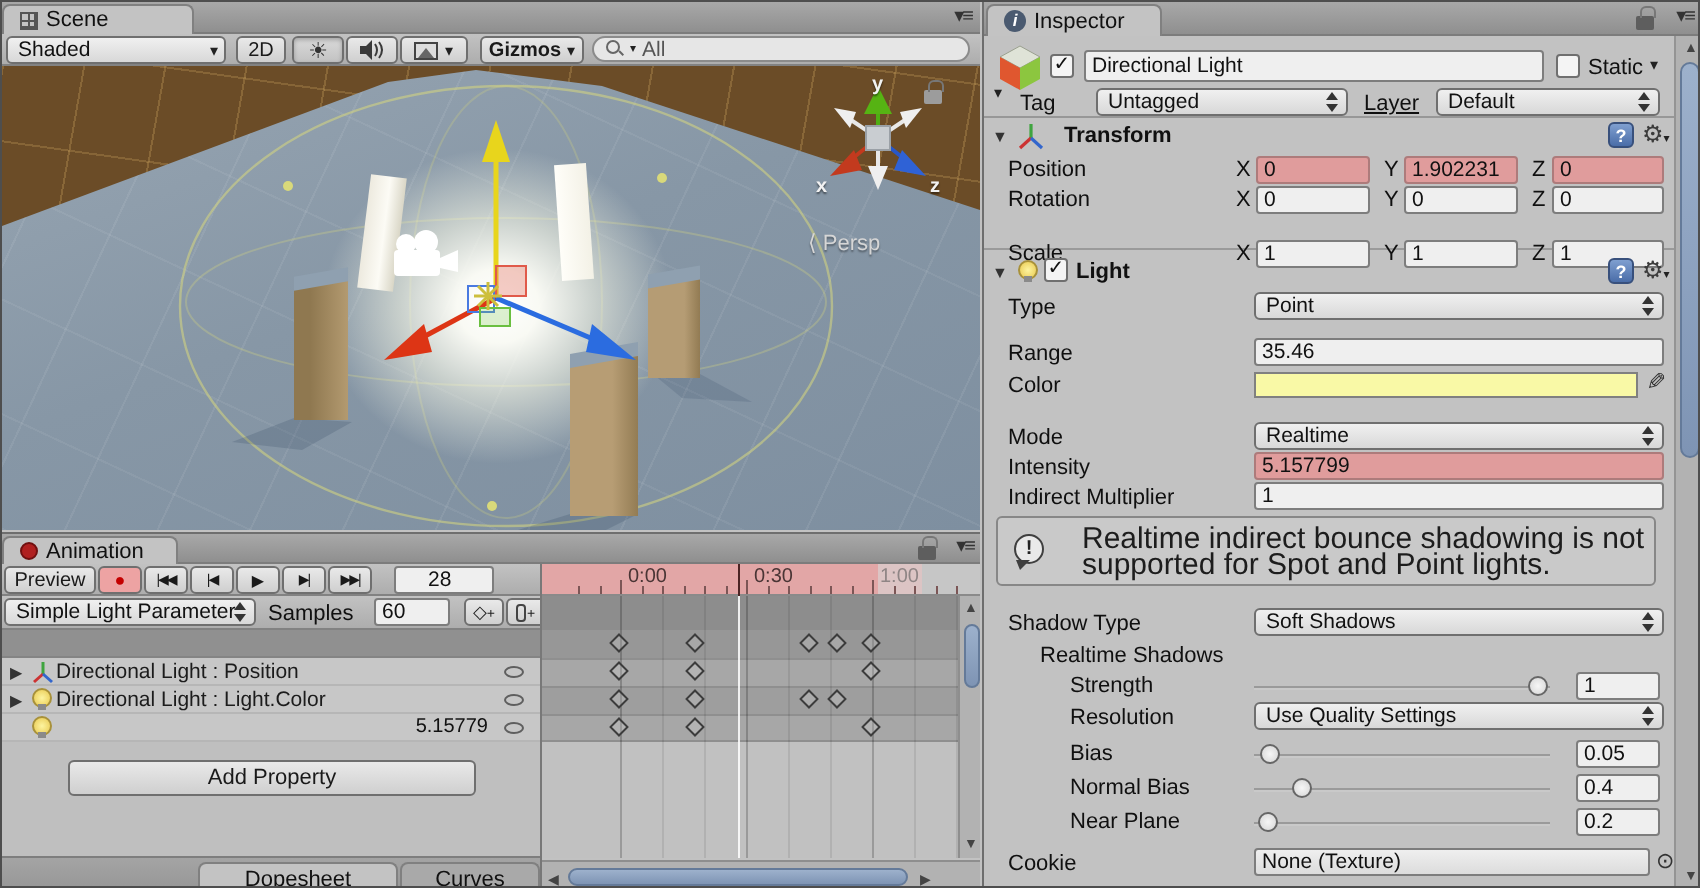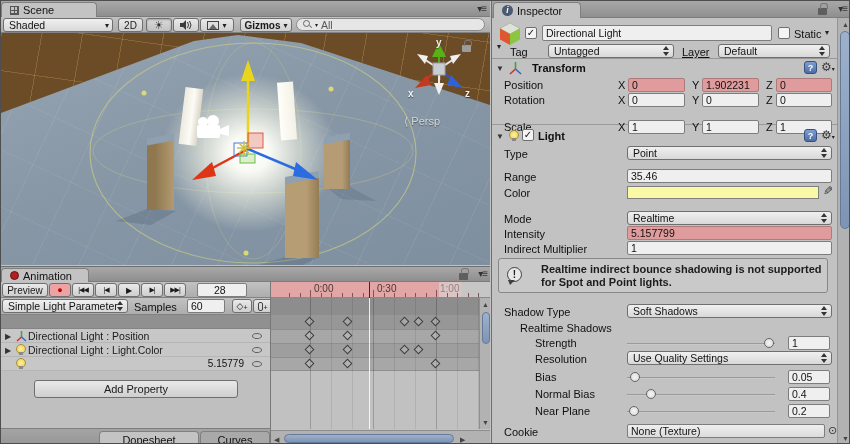--- a/index.html
+++ b/index.html
@@ -523,21 +523,21 @@
           <span>5.157799</span>
         </div>
 
       <span class="lbl" style="left:12px;top:116px;">Indirect Multiplier</span>
       <div class="fld" style="left:135px;top:114px;width:205px;">
           <span>1</span>
         </div>
 
       <div class="warnbox" style="left:6px;top:131px;width:330px;height:35px;">
         <span class="warn-ic" style="left:8px;top:8px;">!</span>
-        <div class="abs" style="left:42px;top:4px;width:282px;font-size:11px;line-height:13px;color:#1d1d1d;font-weight:bold;">Realtime indirect bounce shadowing is not supported for Spot and Point lights.</div>
+        <div class="abs" style="left:42px;top:4px;width:282px;font-size:15px;line-height:13px;color:#1d1d1d;">Realtime indirect bounce shadowing is not supported for Spot and Point lights.</div>
       </div>
 
       <span class="lbl" style="left:12px;top:179px;">Shadow Type</span>
       <div class="dd" style="left:135px;top:177px;width:205px;">
         <span>Soft Shadows</span>
           <span class="spin"></span>
       </div>
 
       <span class="lbl" style="left:28px;top:195px;">Realtime Shadows</span>
 

